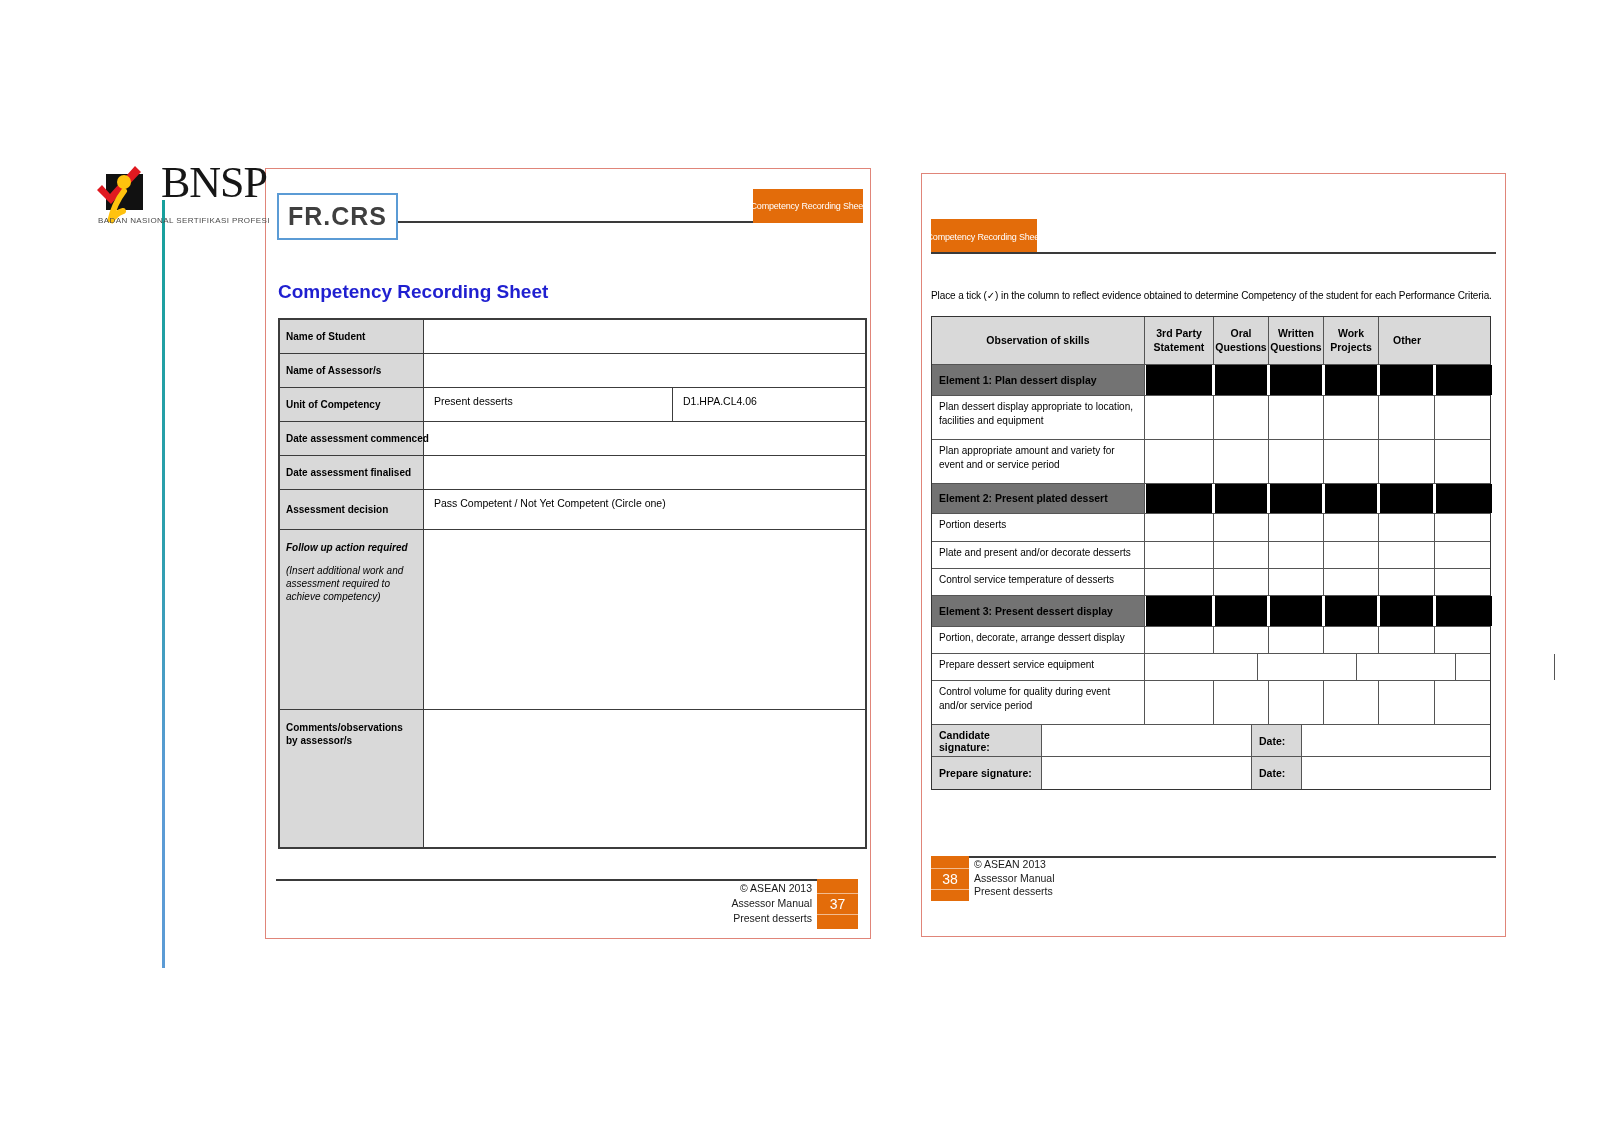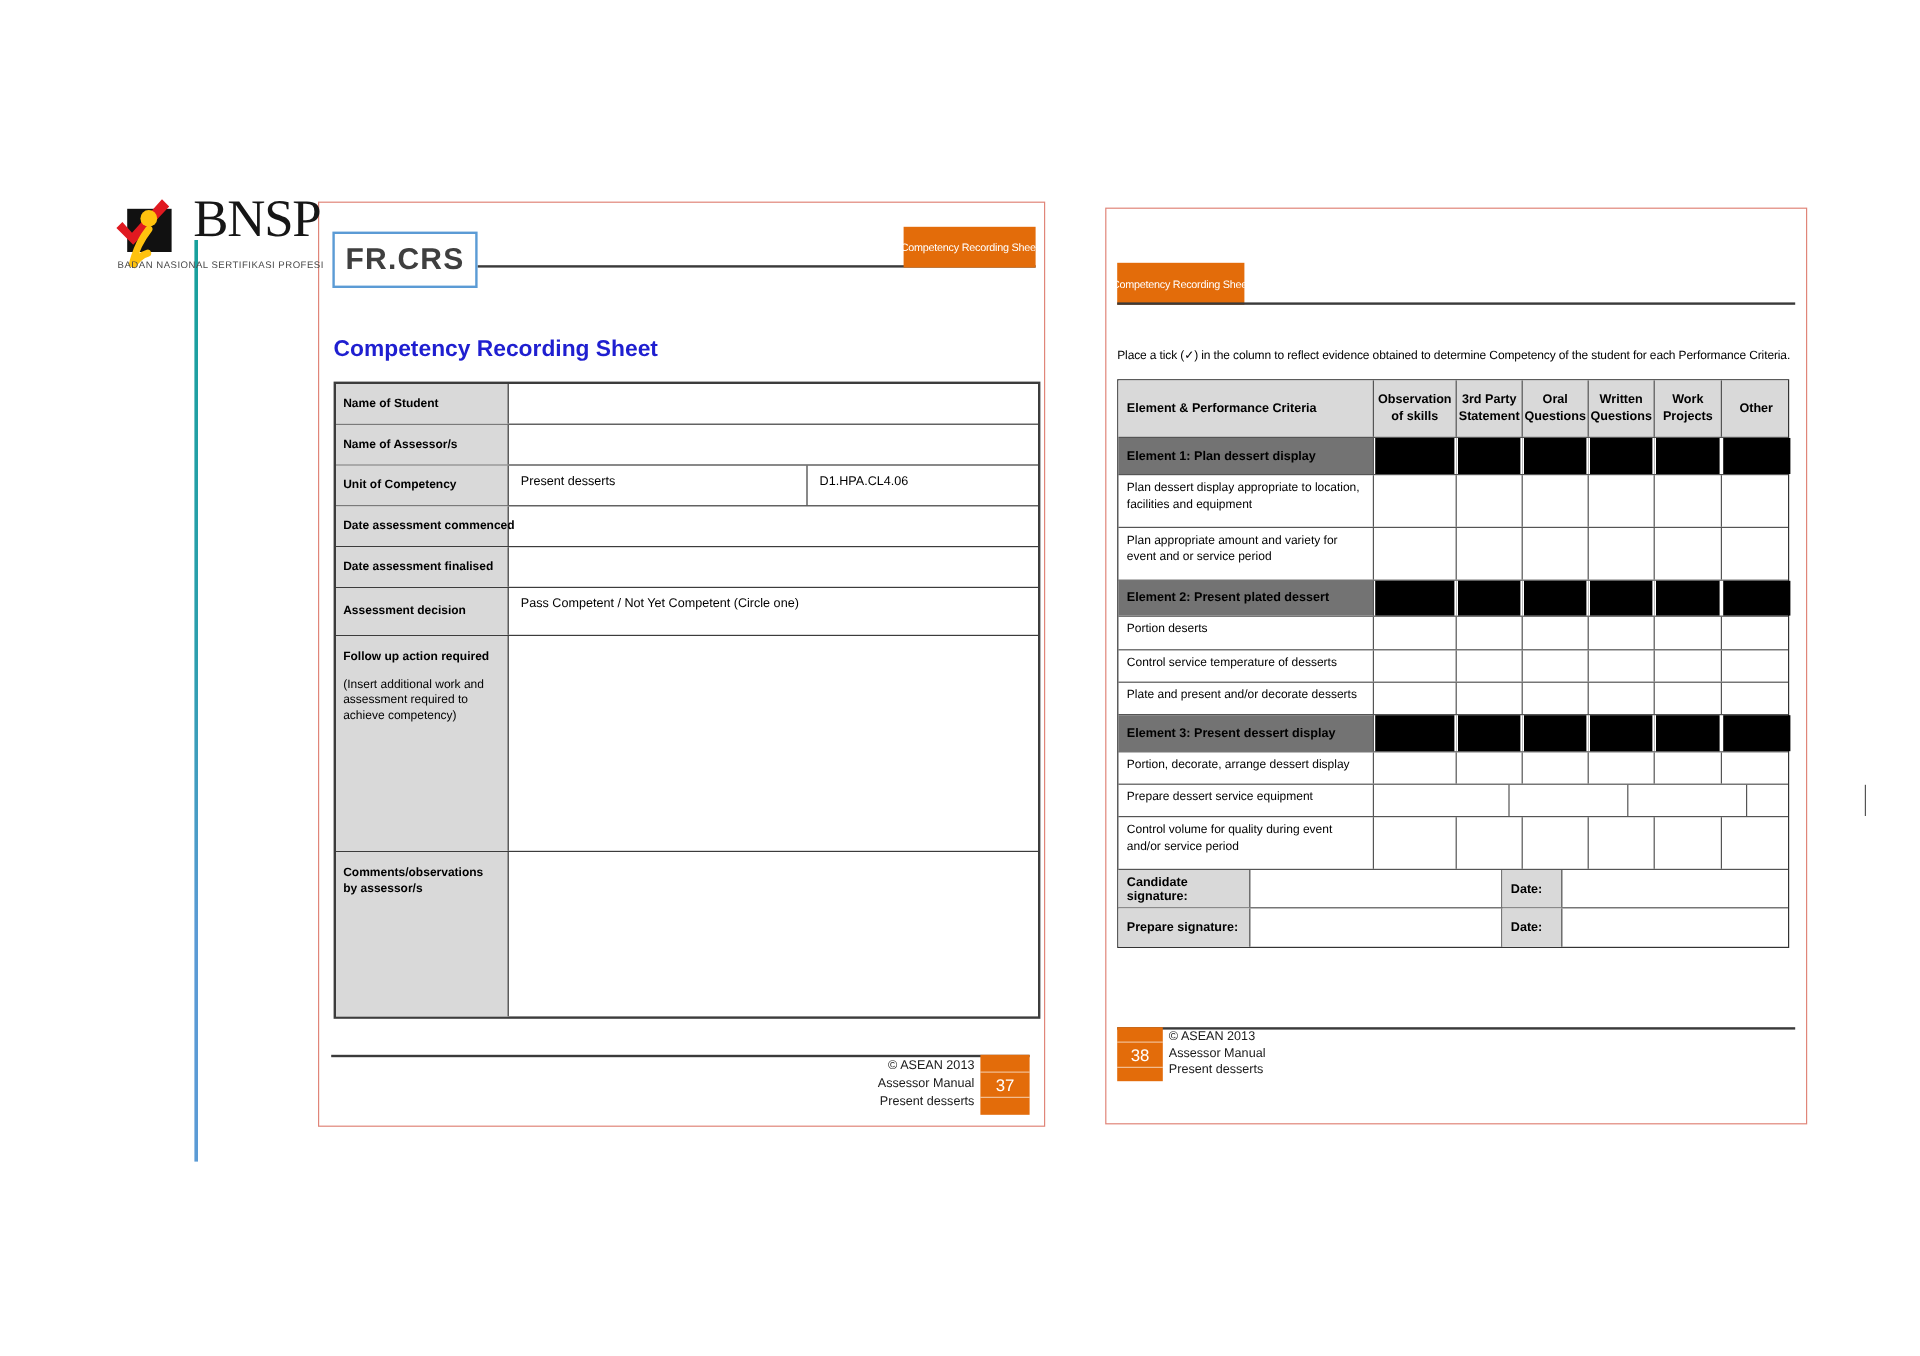--- a/index.html
+++ b/index.html
@@ -154,21 +154,21 @@
         <div class="val span2"></div>
       </div>
       <div class="lrow" style="height:34px;">
         <div class="lbl nowrap">Date assessment finalised</div>
         <div class="val span2"></div>
       </div>
       <div class="lrow" style="height:40px;">
         <div class="lbl nowrap">Assessment decision</div>
         <div class="val span2">Pass Competent / Not Yet Competent (Circle one)</div>
       </div>
-      <div class="lrow" style="height:180px;">
+      <div class="lrow" style="height:180px;font-style:italic;">
         <div class="lbl top">
           <div>Follow up action required</div>
           <div class="note">(Insert additional work and assessment required to achieve competency)</div>
         </div>
         <div class="val span2"></div>
       </div>
       <div class="lrow" style="height:137px;">
         <div class="lbl top">Comments/observations by assessor/s</div>
         <div class="val span2"></div>
       </div>
@@ -188,21 +188,20 @@
   <div class="page p38">
 
     <div class="badge">Competency Recording Sheet</div>
     <div class="rule top-rule"></div>
 
     <div class="instruction">Place a tick (✓) in the column to reflect evidence obtained to determine Competency of the student for each Performance Criteria.</div>
 
     <div class="rtable">
 
       <div class="rrow hdr" style="height:48px;">
-        <div class="c0">Element &amp; Performance Criteria</div>
         <div class="ch">Observation of skills</div>
         <div class="ch">3rd Party Statement</div>
         <div class="ch">Oral Questions</div>
         <div class="ch">Written Questions</div>
         <div class="ch">Work Projects</div>
         <div class="ch">Other</div>
       </div>
 
       <div class="rrow el" style="height:31px;">
         <div class="c0">Element 1: Plan dessert display</div>
@@ -249,31 +248,31 @@
         <div class="c0">Portion deserts</div>
         <div></div>
           <div></div>
           <div></div>
           <div></div>
           <div></div>
           <div></div>
       </div>
 
       <div class="rrow" style="height:27px;">
+        <div class="c0">Plate and present and/or decorate desserts</div>
+        <div></div>
+          <div></div>
+          <div></div>
+          <div></div>
+          <div></div>
+          <div></div>
+      </div>
+
+      <div class="rrow" style="height:27px;">
         <div class="c0">Control service temperature of desserts</div>
-        <div></div>
-          <div></div>
-          <div></div>
-          <div></div>
-          <div></div>
-          <div></div>
-      </div>
-
-      <div class="rrow" style="height:27px;">
-        <div class="c0">Plate and present and/or decorate desserts</div>
         <div></div>
           <div></div>
           <div></div>
           <div></div>
           <div></div>
           <div></div>
       </div>
 
       <div class="rrow el" style="height:31px;">
         <div class="c0">Element 3: Present dessert display</div>

